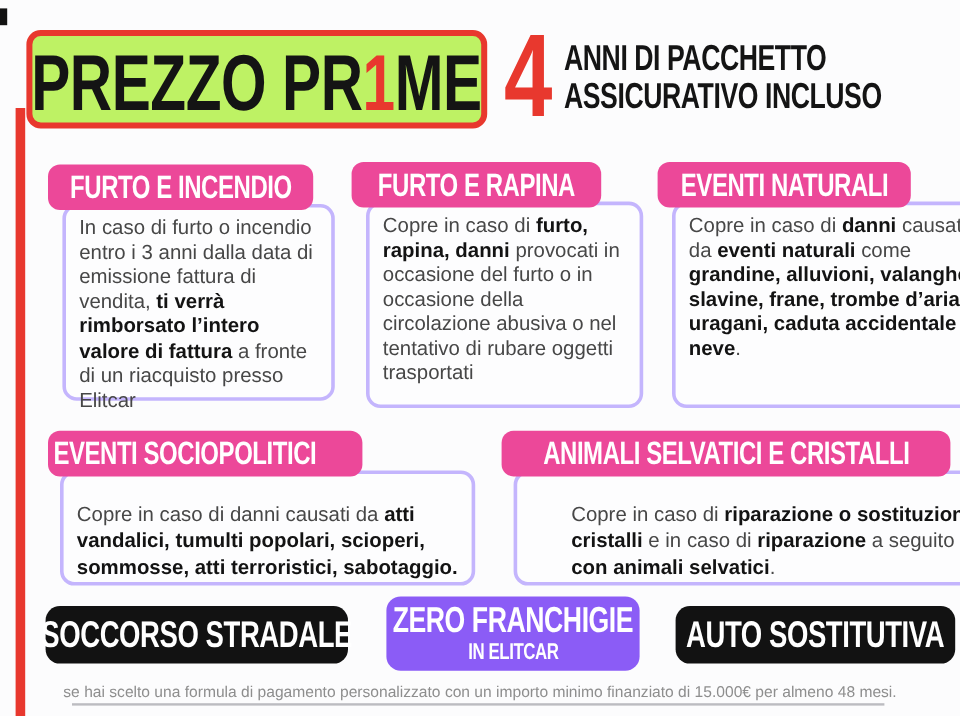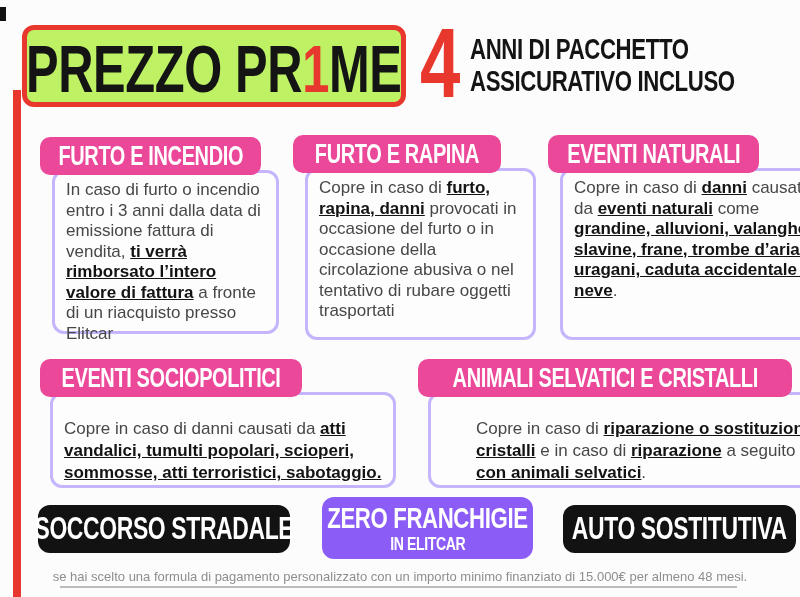--- a/index.html
+++ b/index.html
@@ -50,21 +50,21 @@
     display:flex; align-items:center; justify-content:center; z-index:3;
   }
   .pill .cond { font-size:27px; }
   .box {
     position:absolute; z-index:2; box-sizing:border-box;
     background:#fdfdfe; border:3px solid #c4b5fd; border-radius:12px;
     padding:7px 11px; color:#474747;
   }
   .box p { margin:0; font-size:17px; line-height:1.21; }
   .box.row2 p { line-height:1.3;margin-top:16px; }
-  .box b { color:#131313; font-weight:700;text-decoration:underline; }
+  .box b { color:#131313; font-weight:700; }
 
   
   .badge {
     position:absolute; background:#121212; color:#fff; border-radius:12px;
     display:flex; flex-direction:column; align-items:center; justify-content:center;
   }
   .badge .cond { font-size:31px; }
   .badge.red { background:#8b5cf6; }
   .badge.red .l1 { font-size:30px; }
   .badge.red .l2 { font-size:19px; margin-top:-2px; }
@@ -108,21 +108,21 @@
     <p>Copre in caso di <b>furto, rapina, danni</b> provocati in occasione del furto o in occasione della circolazione abusiva o nel tentativo di rubare oggetti trasportati</p>
   </div>
 
   <div class="pill" style="left:548px; top:135px; width:211px; height:38px;">
     <span class="cond">EVENTI NATURALI</span>
   </div>
   <div class="box" style="left:560px; top:168px; width:283px; height:172px;">
     <p>Copre in caso di <b>danni</b> causati da <b>eventi naturali</b> come <b>grandine, alluvioni, valanghe, slavine, frane, trombe d’aria, uragani, caduta accidentale di neve</b>.</p>
   </div>
 
-  <div class="pill" style="left:40px; top:359px; width:262px; height:38px;">
+  <div class="pill" style="left:40px; top:359px; width:262px; height:38px;justify-content:flex-end;">
     <span class="cond">EVENTI SOCIOPOLITICI</span>
   </div>
   <div class="box row2" style="left:50px; top:392px; width:346px; height:96px;">
     <p>Copre in caso di danni causati da <b>atti vandalici, tumulti popolari, scioperi, sommosse, atti terroristici, sabotaggio.</b></p>
   </div>
 
   <div class="pill" style="left:418px; top:359px; width:374px; height:38px;">
     <span class="cond">ANIMALI SELVATICI E CRISTALLI</span>
   </div>
   <div class="box row2" style="left:428px; top:392px; width:440px; height:96px;padding-left:45px;">

